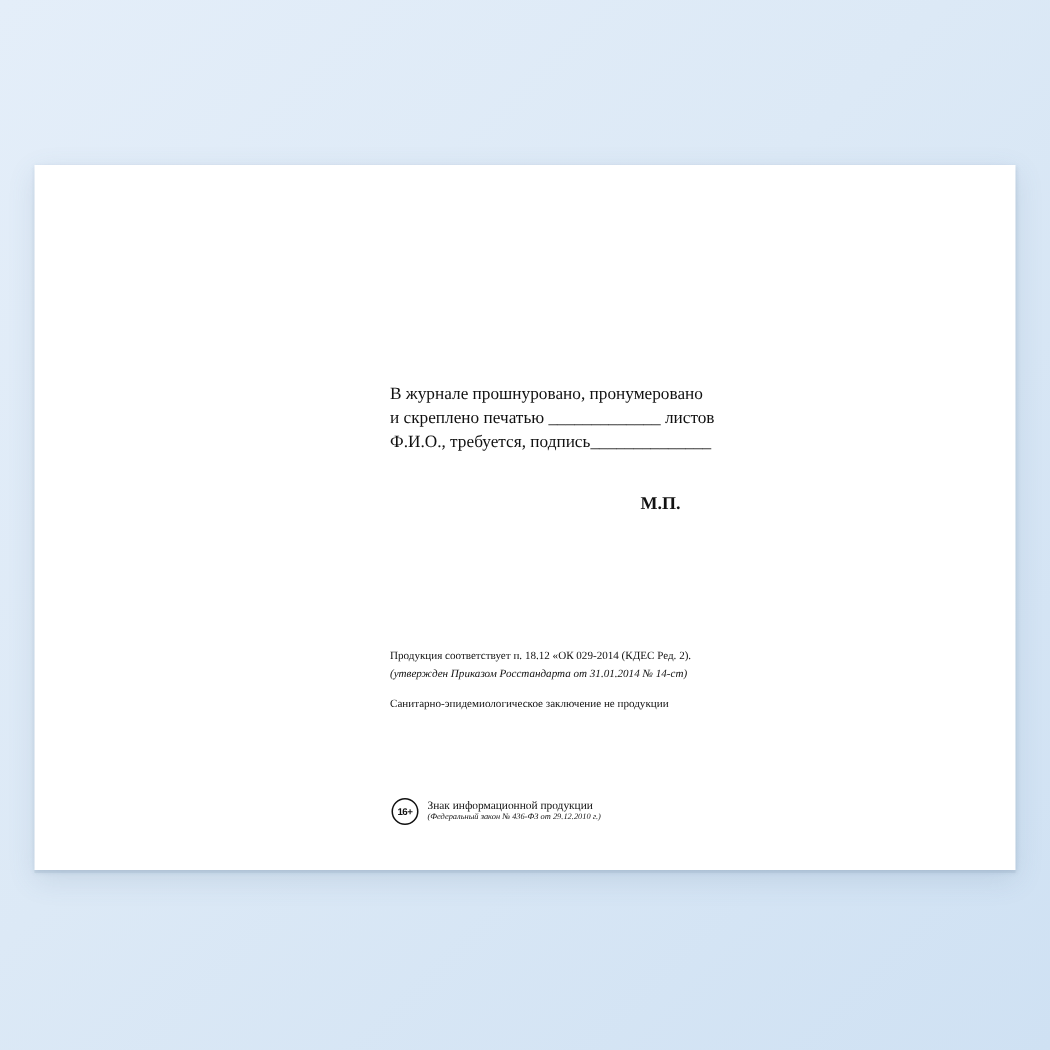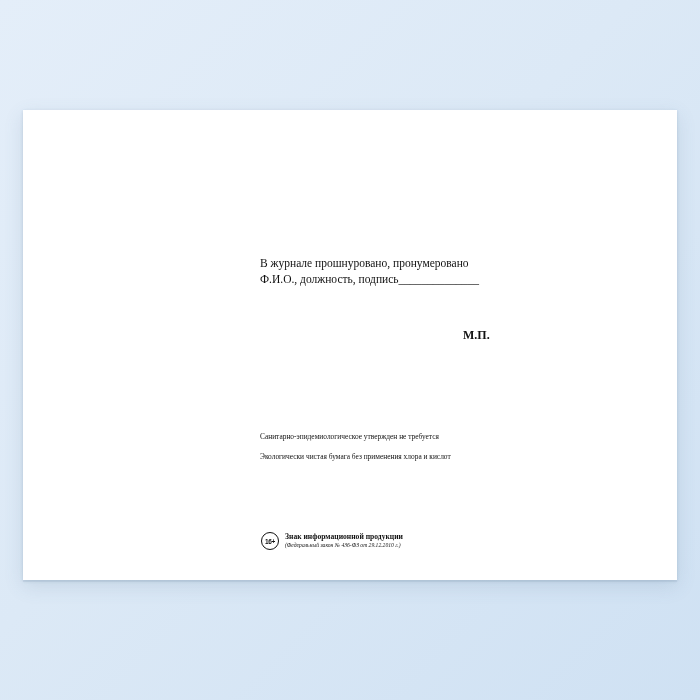--- a/index.html
+++ b/index.html
@@ -44,21 +44,21 @@
     width: 300px;
     font-size: 11.5px;
     line-height: 16px;
     color: #111;
   }
   .cert-line {
     white-space: nowrap;
   }
   .mp {
     position: absolute;
-    left: 440px;
+    left: 404px;
     top: 218px;
     font-size: 12px;
     font-weight: bold;
     color: #111;
   }
 
   
   .legal {
     position: absolute;
     left: 237px;
@@ -99,48 +99,50 @@
     font-weight: bold;
     color: #111;
     font-family: "Liberation Sans", sans-serif;
     letter-spacing: -0.3px;
   }
   .mark-text {
     line-height: 9px;
   }
   .mark-text .t1 {
     font-size: 7.6px;
-    font-weight: bold;
+    font-weight: normal;
     display: block;
     color: #111;
   }
   .mark-text .t2 {
     font-size: 5.6px;
     font-style: italic;
     display: block;
     color: #111;
   }
 </style>
 </head>
 <body>
 
 <div class="stage">
 
   <div class="sheet">
 
     <div class="cert-block">
       <div class="cert-line">В журнале прошнуровано, пронумеровано</div>
-      <div class="cert-line">Ф.И.О., должность, подпись______________</div>
+      <div class="cert-line">и скреплено печатью _____________ листов</div>
+      <div class="cert-line">Ф.И.О., требуется, подпись______________</div>
     </div>
 
     <div class="mp">М.П.</div>
 
     <div class="legal">
-      <p class="p">Санитарно-эпидемиологическое утвержден не требуется</p>
-      <p class="p">Экологически чистая бумага без применения хлора и кислот</p>
+      <p class="p tight">Продукция соответствует п. 18.12 «ОК 029-2014 (КДЕС Ред. 2).</p>
+      <p class="p it">(утвержден Приказом Росстандарта от 31.01.2014 № 14-ст)</p>
+      <p class="p">Санитарно-эпидемиологическое заключение не продукции</p>
     </div>
 
     <div class="mark-row">
       <span class="mark-badge">16+</span>
       <span class="mark-text">
         <span class="t1">Знак информационной продукции</span>
         <span class="t2">(Федеральный закон № 436-ФЗ от 29.12.2010 г.)</span>
       </span>
     </div>
 

